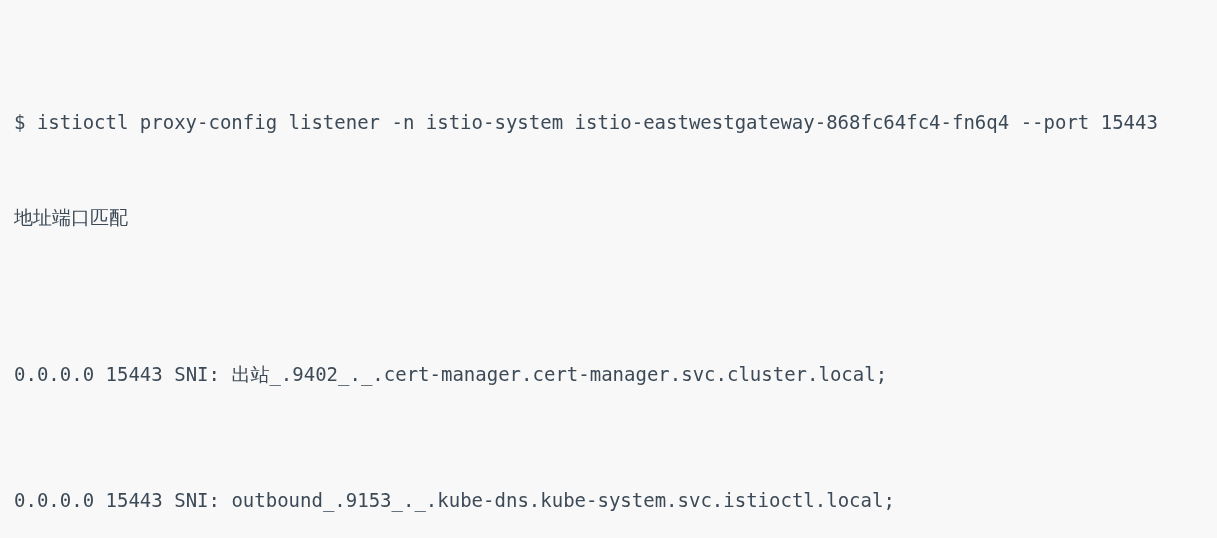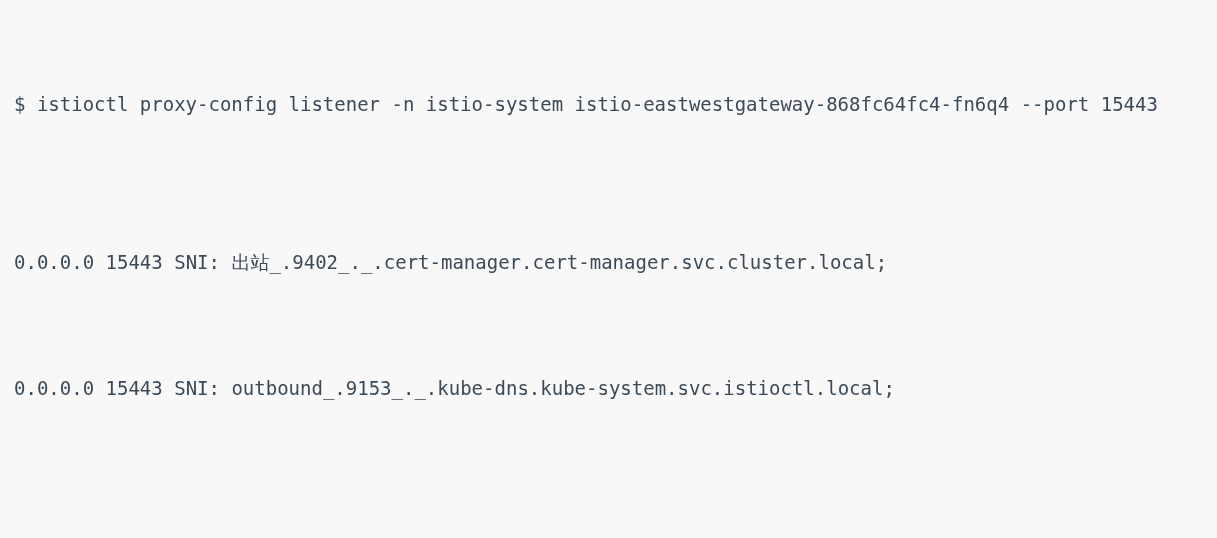--- a/index.html
+++ b/index.html
@@ -9,37 +9,38 @@
   body {
     width: 1217px;
     height: 538px;
     overflow: hidden;
     background: #f8f8f8;
   }
   .code-block {
     box-sizing: border-box;
     width: 1217px;
     height: 538px;
-    padding: 26px 10px 0 14px;
+    padding: 44px 10px 0 14px;
     font-family: "DejaVu Sans Mono", monospace;
     font-size: 19px;
     line-height: 31.5px;
     color: #3c4a57;
     white-space: pre;
     overflow: hidden;
   }
   .line {
     white-space: pre;
   }
 </style>
 </head>
 <body style="background: rgb(248, 248, 248);">
 
 <div class="code-block" style="color: rgb(60, 74, 87);">
   <div class="line"><span>$ istioctl proxy-config listener -n istio-system istio-eastwestgateway-868fc64fc4-fn6q4 --port 15443</span></div>
+  <div class="line"><span>地址端口匹配</span></div>
   <div id="rows">
   <div class="line"><span>0.0.0.0</span> <span>15443</span> <span>SNI:</span> <span>出站_.9402_._.cert-manager.cert-manager.svc.cluster.local;</span></div>
 
   <div class="line"><span>0.0.0.0</span> <span>15443</span> <span>SNI:</span> <span>outbound_.9153_._.kube-dns.kube-system.svc.istioctl.local;</span></div>
 
   
 
   
 
   

